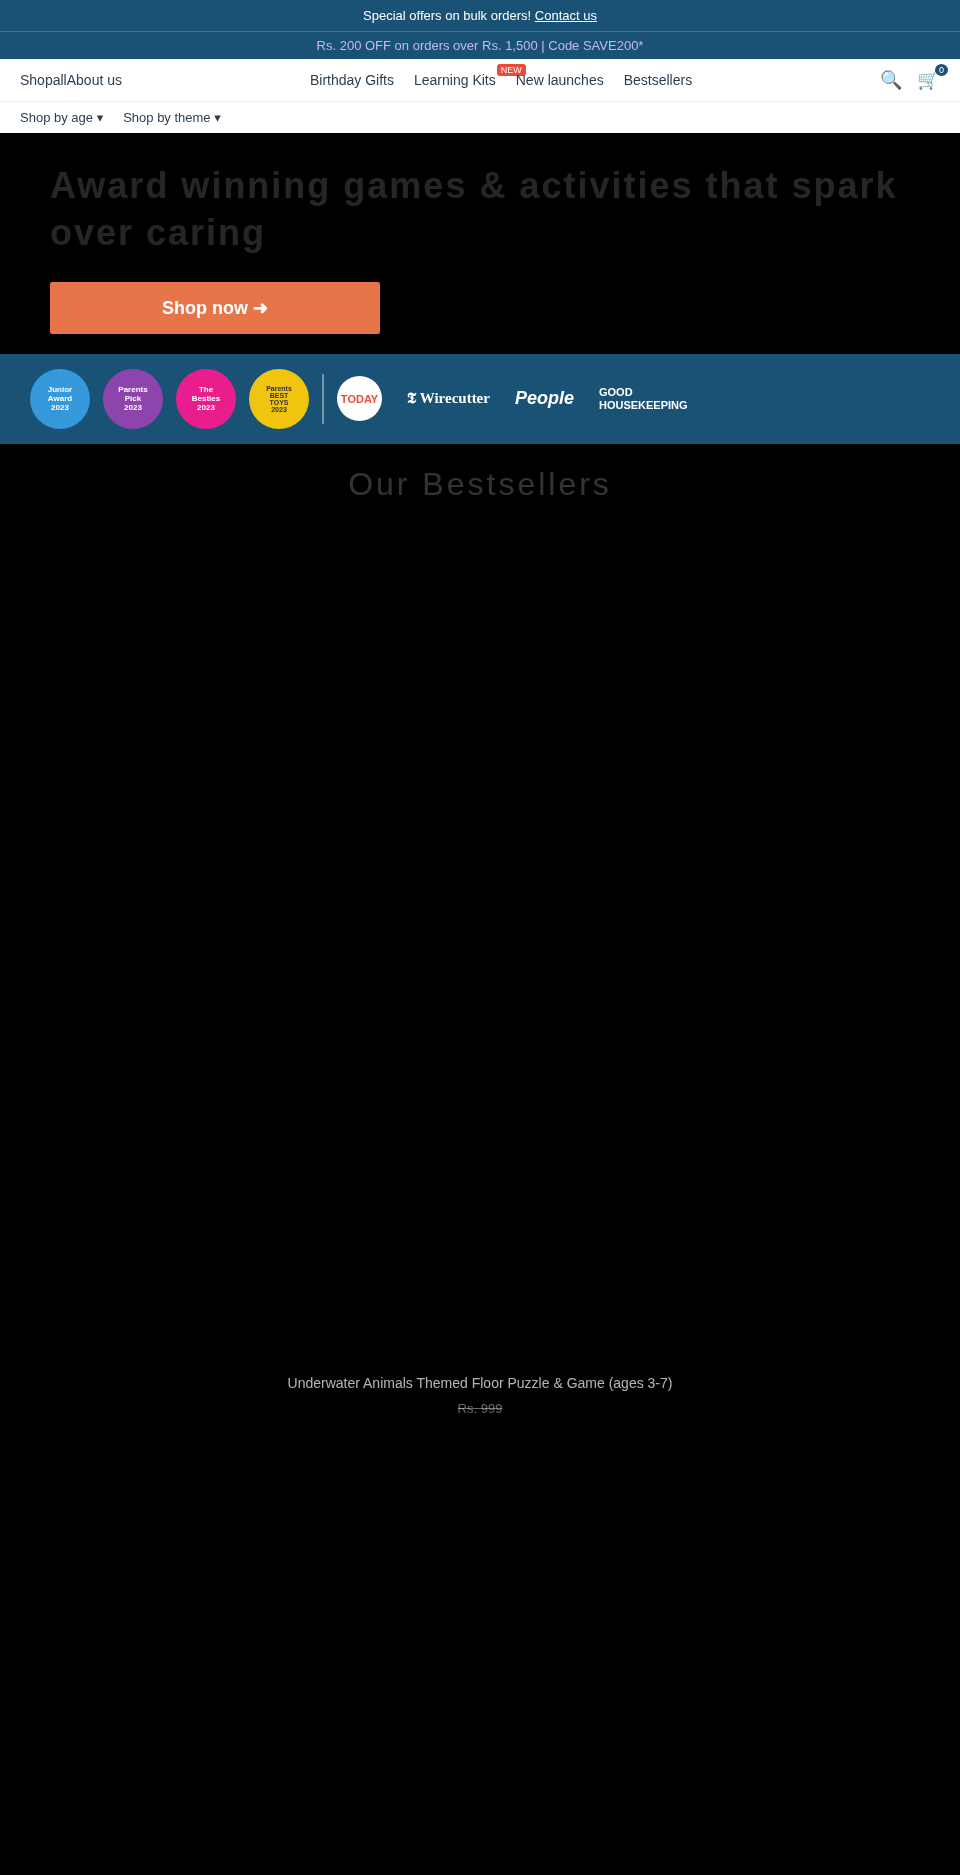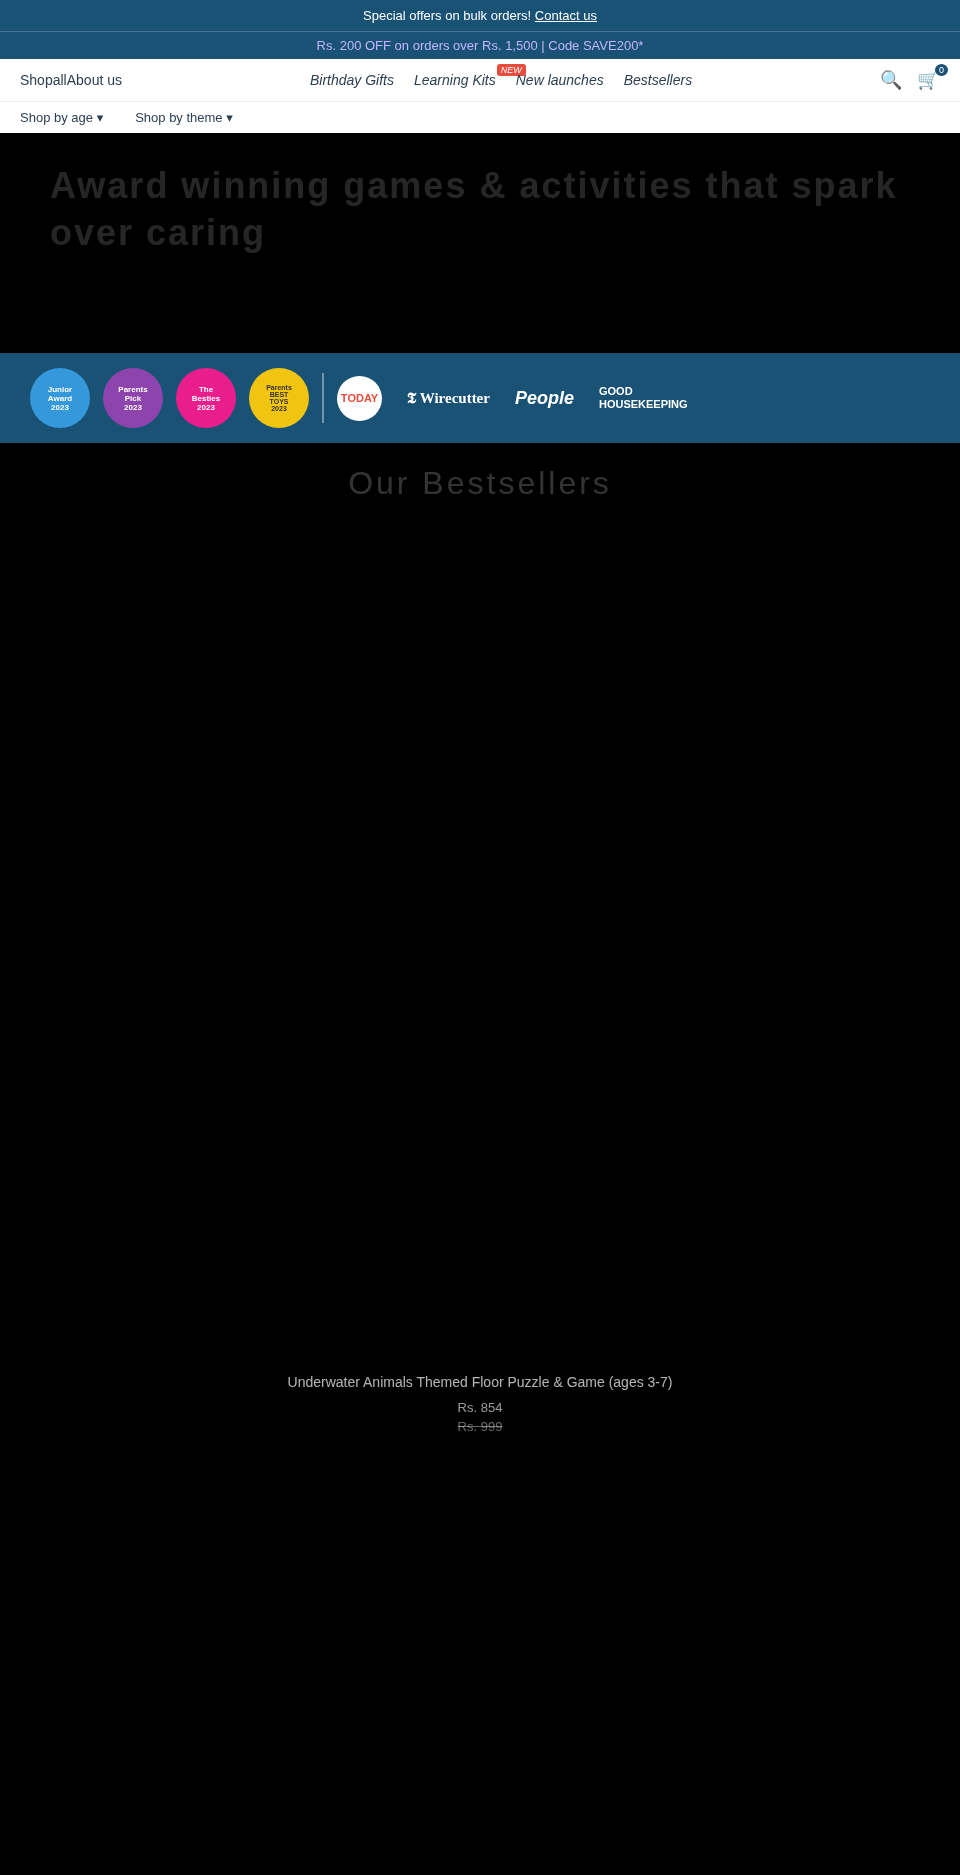--- a/index.html
+++ b/index.html
@@ -40,21 +40,21 @@
       line-height: 1.6;
     }
     .header-left span { cursor: pointer; color: #2c3e50; }
     .header-nav {
       display: flex;
       align-items: center;
       gap: 20px;
       font-size: 14px;
       color: #2c3e50;
     }
-    .header-nav .nav-item { cursor: pointer; position: relative; font-style: italic; }
+    .header-nav .nav-item { cursor: pointer; position: relative; }
     .header-icons {
       display: flex;
       align-items: center;
       gap: 15px;
     }
     .search-icon-btn {
       background: none;
       border: none;
       cursor: pointer;
       font-size: 18px;
@@ -78,21 +78,21 @@
       top: -5px;
       right: -8px;
     }
 
     
     .sub-nav {
       background: #fff;
       padding: 8px 20px;
       display: flex;
       align-items: center;
-      gap: 32px;
+      gap: 20px;
       border-top: 1px solid #eee;
       font-size: 13px;
       color: #2c3e50;
     }
     .sub-nav .nav-item { cursor: pointer; }
     .sub-nav .nav-item.with-arrow::after { content: " ▾"; }
 
     
     .hero {
       background: #000;
@@ -279,20 +279,21 @@
   </div>
 </div>
 
 <div class="sub-nav">
   <div class="nav-item with-arrow">Shop by age</div>
   <div class="nav-item with-arrow">Shop by theme</div>
 </div>
 
 <div class="hero">
   <div class="hero-title">Award winning games &amp; activities that spark over caring</div>
+  <button class="shop-now-btn">Shop now ➜</button>
 </div>
 
 <div class="awards-bar">
   <div class="award-badge blue">Junior<br>Award<br>2023</div>
   <div class="award-badge purple">Parents<br>Pick<br>2023</div>
   <div class="award-badge pink">The<br>Besties<br>2023</div>
   <div class="award-badge yellow" style="font-size:7px;">Parents<br>BEST<br>TOYS<br>2023</div>
   <div class="divider-line"></div>
   <div class="media-logos">
     <div class="media-logo today">TODAY</div>
@@ -303,15 +304,14 @@
 </div>
 
 <div class="bestsellers-section">
   <div class="bestsellers-title">Our Bestsellers</div>
 </div>
 
 <div class="black-spacer"></div>
 
 <div class="product-card">
   <div class="product-name">Underwater Animals Themed Floor Puzzle &amp; Game (ages 3-7)</div>
-  <div class="product-price">Rs. 854</div>
   <div class="product-price-original">Rs. 999</div>
 </div>
 
 </body></html>

